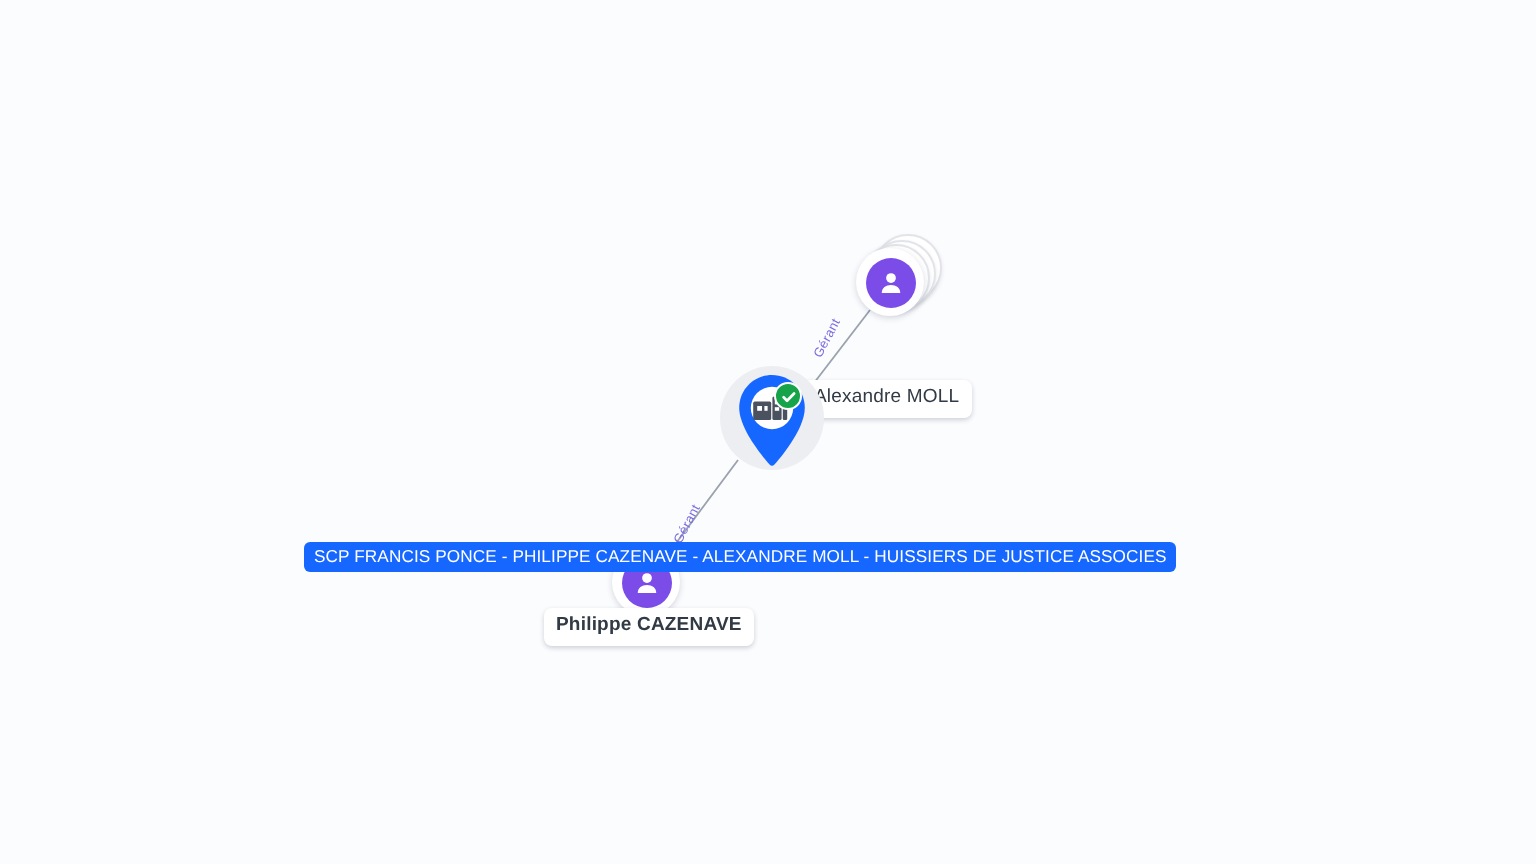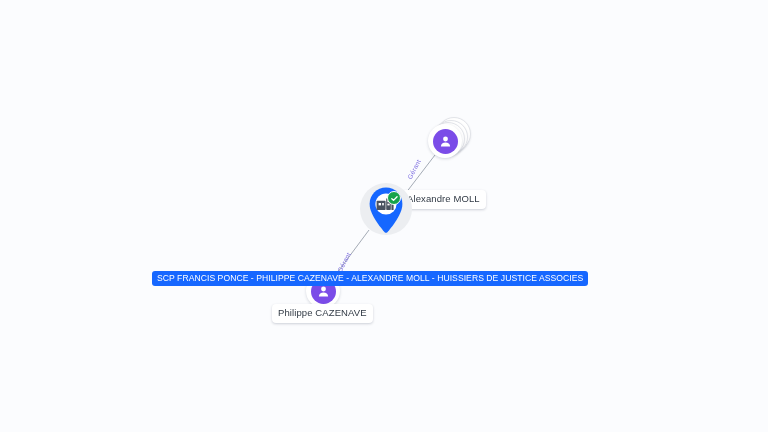--- a/index.html
+++ b/index.html
@@ -136,20 +136,21 @@
   #node-alexandre-moll { left: 428px; top: 124px; }
   #node-alexandre-moll .person-label {
     left: -27px;
     top: 30px;
     margin-top: 36px;
   }
   #node-philippe-cazenave { left: 306px; top: 274px; }
   #node-philippe-cazenave .person-label {
     left: -34px;
     top: 30px;
+    font-weight: bold;
   }
 
   
   .company-title {
     position: absolute;
     left: 152px;
     top: 235px;
     height: 15px;
     line-height: 15px;
     background: #1667ff;

